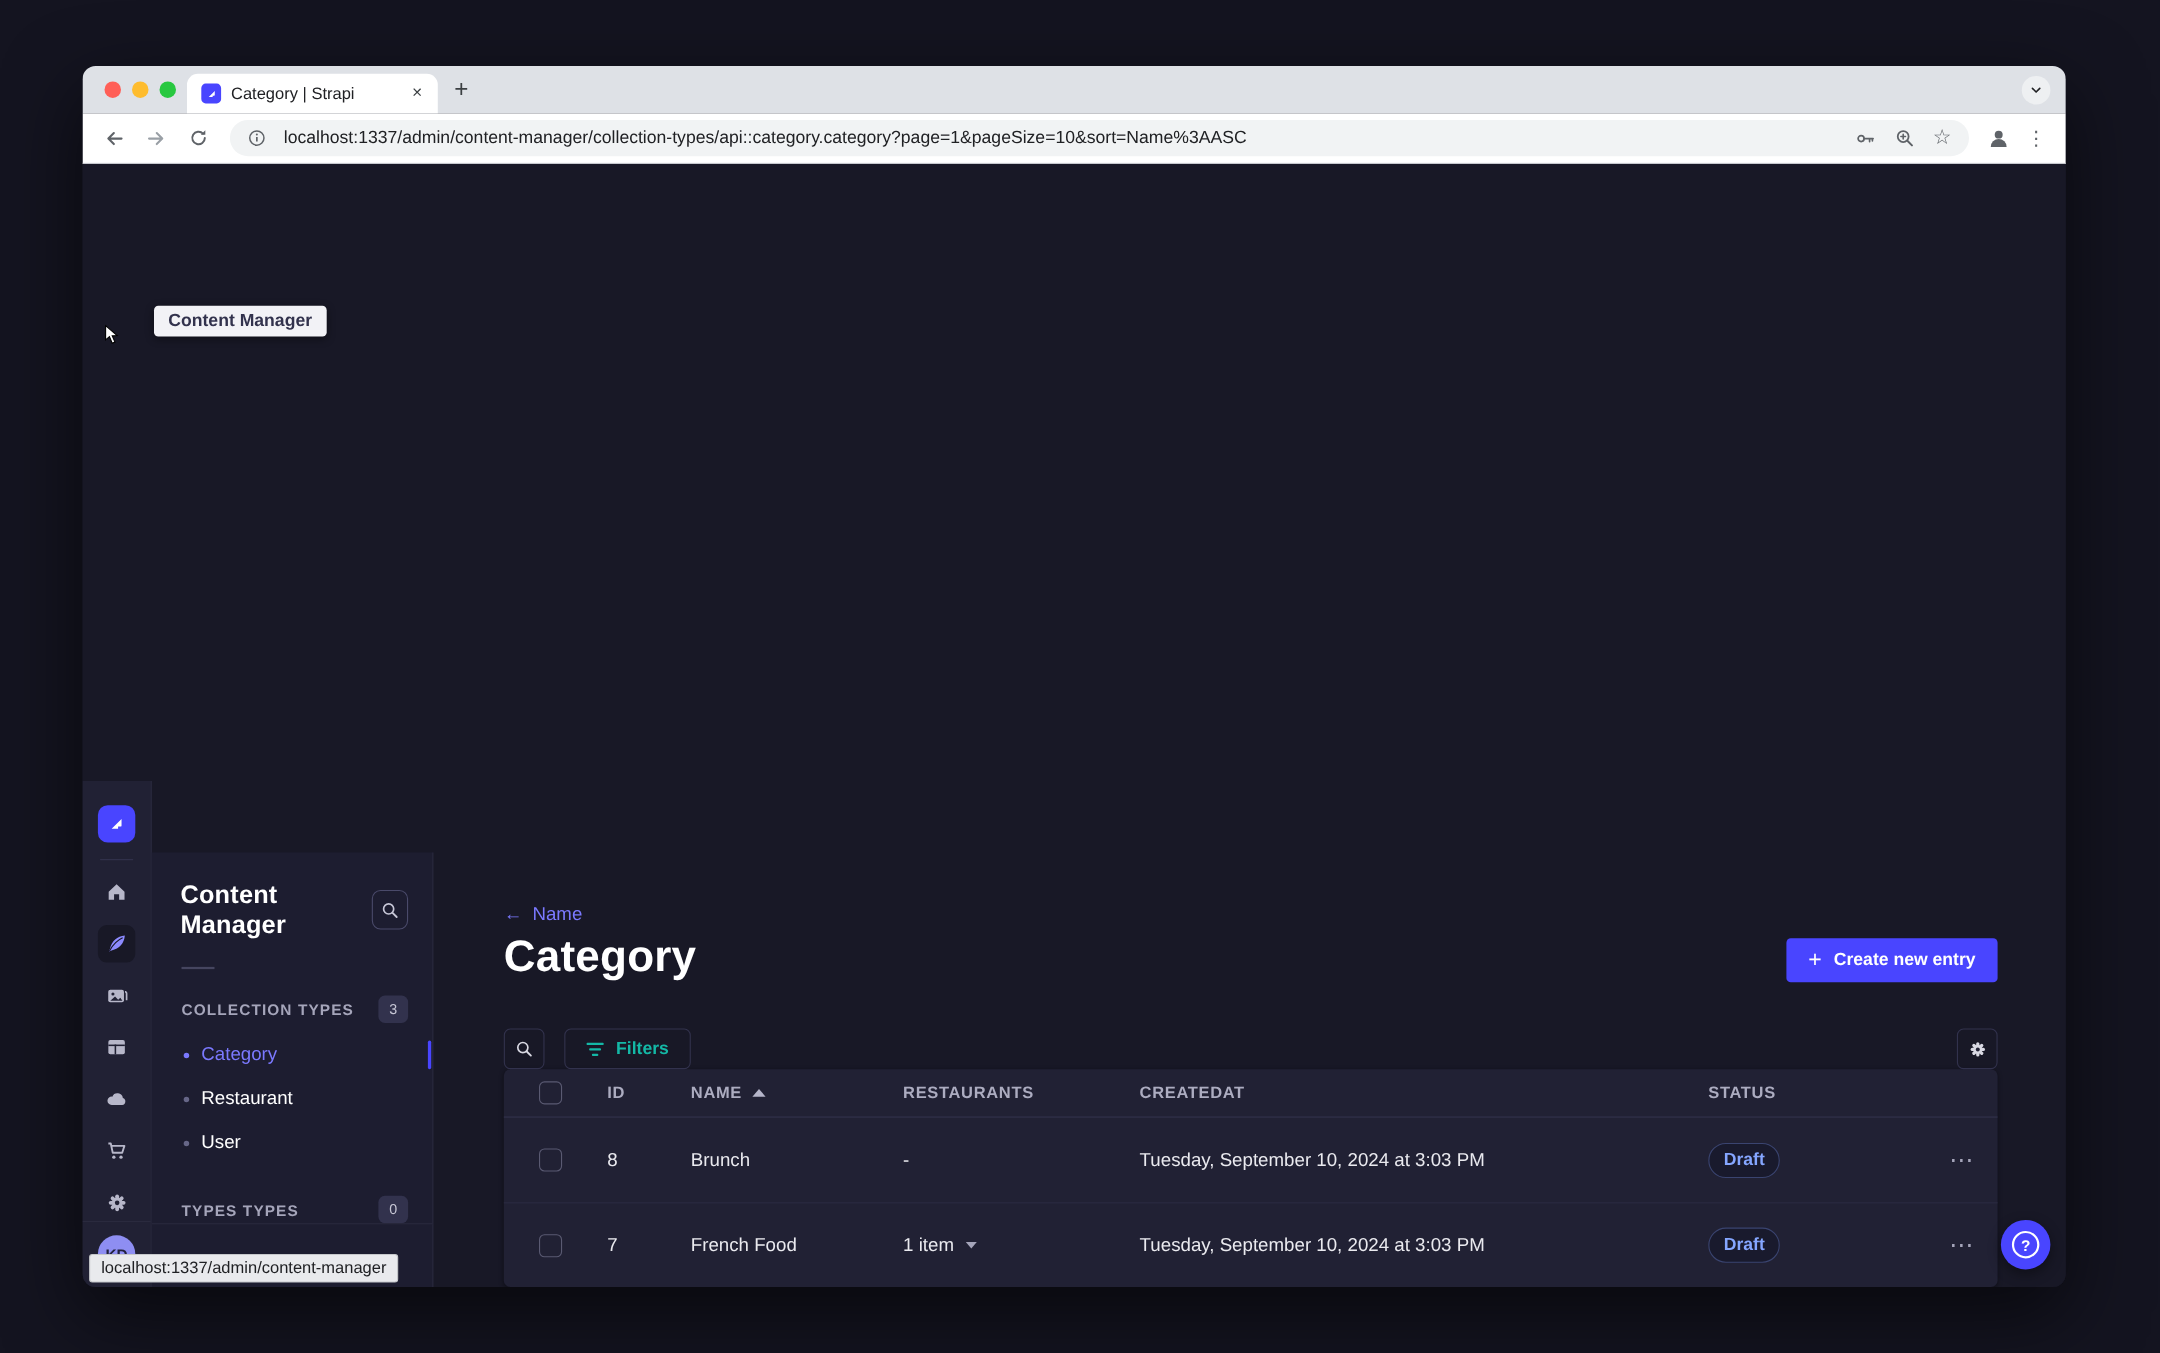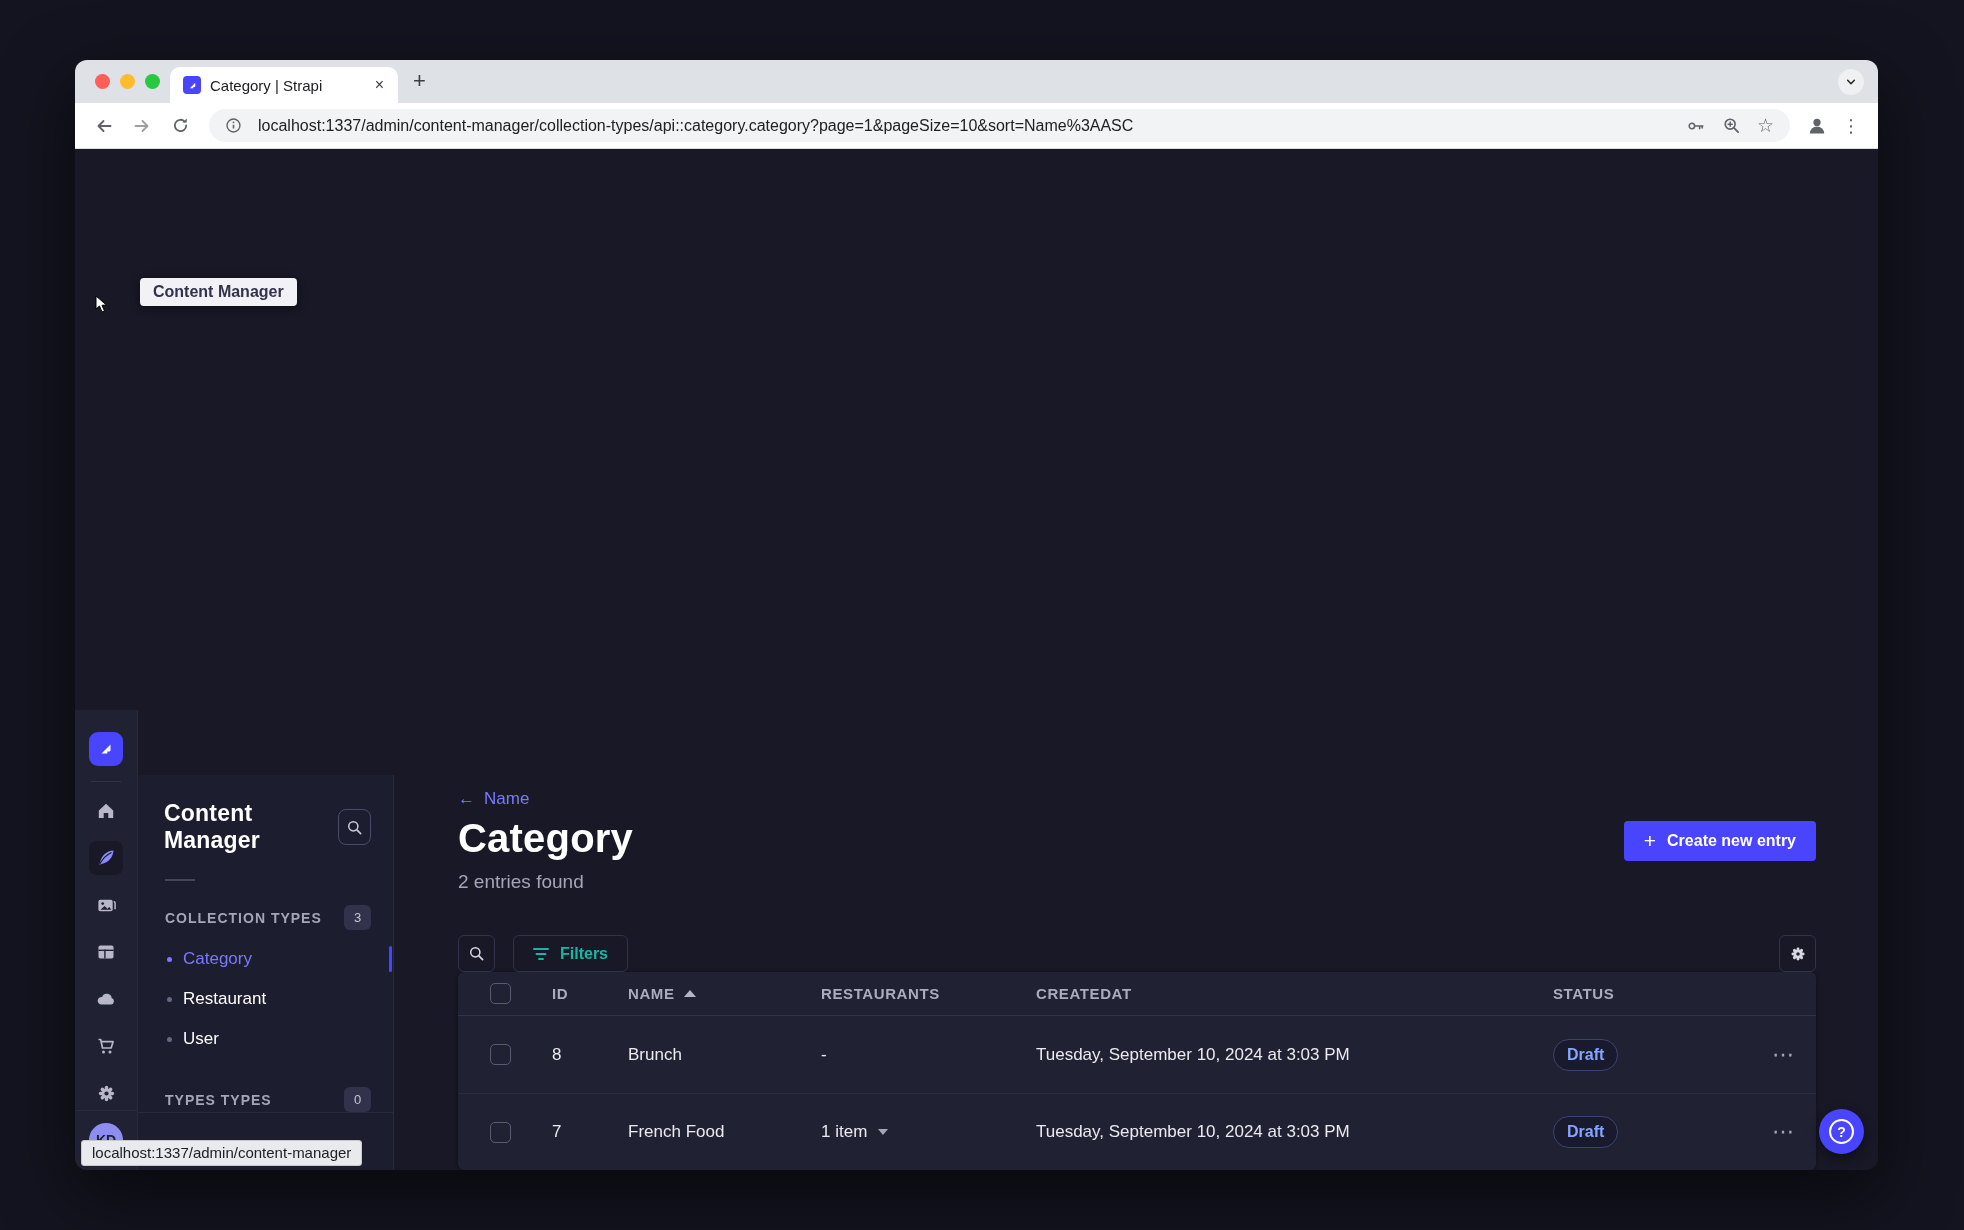--- a/index.html
+++ b/index.html
@@ -317,21 +317,20 @@
           <span>←</span>
           <span>Name</span>
         </div>
         <div class="title-row">
           <h1 class="page-title">Category</h1>
           <button class="create-btn">
             <span class="create-plus">+</span>
             <span>Create new entry</span>
           </button>
         </div>
-        <div class="subtitle">2 entries found</div>
 
         <div class="actions-row">
           <button class="icon-btn">
             <svg width="17" height="17" viewBox="0 0 20 20">
                 <circle cx="8.6" cy="8.6" r="5.4" fill="none" stroke="currentColor" stroke-width="1.8"></circle>
                 <path d="M12.8 12.8 L17.2 17.2" stroke="currentColor" stroke-width="2" stroke-linecap="round"></path>
               </svg>
           </button>
           <button class="filters-btn">
             <svg width="16" height="14" viewBox="0 0 16 14">

